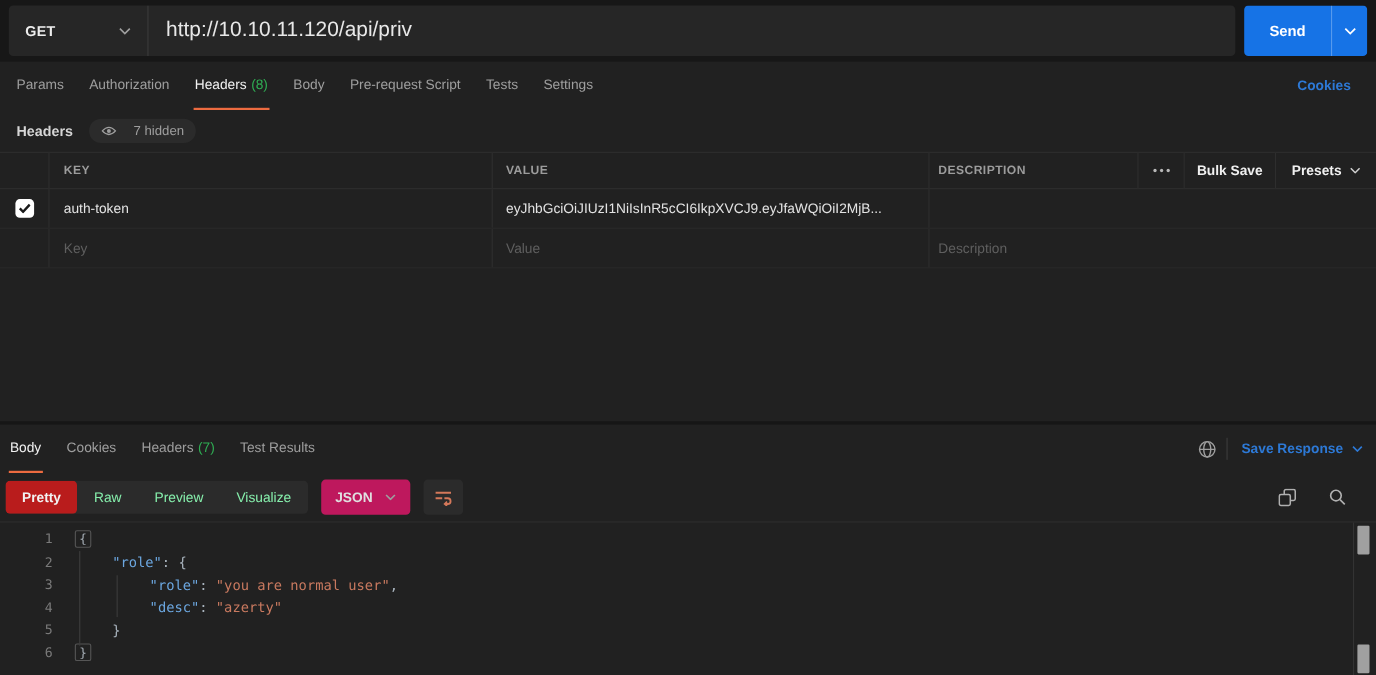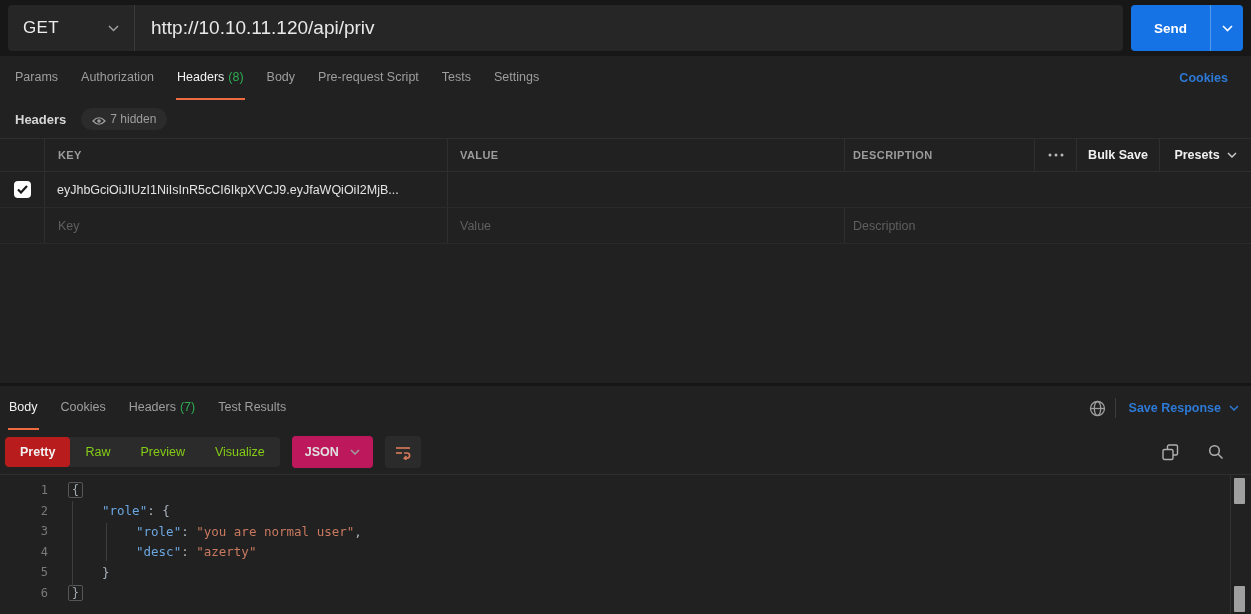--- a/index.html
+++ b/index.html
@@ -10,37 +10,37 @@
     font-size:12.5px;
     color:#d9d9d9;
     position:relative;
   }
   svg { display:block; }
 
   
   .topbar { height:56px; background:#171717; display:flex; align-items:center; padding:0 8px; }
   .url-group { flex:1; height:46px; background:#262626; border-radius:4px; display:flex; align-items:stretch; margin-right:8px; overflow:hidden; }
   .method-select { width:127px; display:flex; align-items:center; justify-content:space-between; padding:0 15px; border-right:1px solid #3a3a3a; cursor:pointer; }
-  .method-label { font-weight:400; font-size:17px; color:#ededed; letter-spacing:.3px; }
+  .method-label { font-weight:700; font-size:13px; color:#ededed; letter-spacing:.3px; }
   .url-input { flex:1; display:flex; align-items:center; padding-left:16px; font-size:19px; color:#e8e8e8; white-space:nowrap; }
   .send-split { display:flex; height:46px; border-radius:4px; overflow:hidden; }
   .send-main { width:79px; background:#1673E6; color:#fff; font-weight:600; font-size:13.5px; display:flex; align-items:center; justify-content:center; border:none; cursor:pointer; font-family:inherit; }
   .send-caret { width:33px; background:#1673E6; border-left:1px solid rgba(255,255,255,.28); display:flex; align-items:center; justify-content:center; cursor:pointer; }
 
   
   .req-tabs { height:44px; display:flex; align-items:stretch; padding-left:14px; position:relative; }
   .tab { display:flex; align-items:center; gap:4px; color:#9e9e9e; margin-right:21px; border-bottom:2px solid transparent; padding:0 1px; cursor:pointer; }
   .tab.active { color:#f2f2f2; border-bottom-color:#ED6B40; }
   .tab .count { color:#2FAD53; }
   .cookies-link { position:absolute; right:23px; top:0; bottom:0; display:flex; align-items:center; color:#2D79D6; font-weight:600; cursor:pointer; }
 
   
   .headers-head { height:38px; display:flex; align-items:center; padding:0 15px; gap:15px; }
   .headers-title { font-size:13px; font-weight:600; color:#d6d6d6; }
-  .hidden-pill { display:flex; align-items:flex-end; gap:4px; background:#2b2b2b; border-radius:12px; padding:4px 11px; color:#9e9e9e; font-size:12px; cursor:pointer; }
+  .hidden-pill { display:flex; align-items:center; gap:15px; background:#2b2b2b; border-radius:12px; padding:4px 11px; color:#9e9e9e; font-size:12px; cursor:pointer; }
 
   
   .grid-head { display:grid; grid-template-columns:45px 403px 397px 190px 42px 83px 1fr; height:34px; border-top:1px solid #2e2e2e; border-bottom:1px solid #2e2e2e; }
   .grid-head > div { display:flex; align-items:center; border-right:1px solid #2e2e2e; }
   .grid-head > div:last-child { border-right:none; }
   .col-label { font-size:11px; font-weight:700; color:#9c9c9c; letter-spacing:.4px; }
   .cell-key-h { padding-left:13px; }
   .cell-val-h { padding-left:12px; }
   .cell-desc-h { padding-left:8px; }
   .cell-center { justify-content:center; cursor:pointer; }
@@ -67,21 +67,21 @@
   .meta-group { display:flex; align-items:center; gap:9px; margin-right:9px; }
   .meta-pair { display:flex; gap:5px; }
   .meta-label { color:#8f8f8f; }
   .meta-value { color:#5FBE8D; }
   .meta-divider { width:1px; height:20px; background:#3d3d3d; }
   .save-response { display:flex; align-items:center; gap:8px; color:#2D79D6; font-weight:600; cursor:pointer; padding-left:4px; }
 
   
   .resp-toolbar { height:44px; display:flex; align-items:center; padding:0 0 0 5px; }
   .seg-group { display:flex; background:#2b2b2b; border-radius:4px; overflow:hidden; }
-  .seg { padding:8px 15px; color:#84cc16; cursor:pointer; }
+  .seg { padding:8px 15px; color:#86efac; cursor:pointer; }
   .seg.active { background:#b91c1c; border-radius:4px; color:#f2f2f2; font-weight:600; }
   .fmt-select { margin-left:12px; background:#be185d; border-radius:4px; height:32px; display:flex; align-items:center; gap:11px; padding:0 13px; cursor:pointer; }
   .fmt-label { font-weight:600; color:#e0e0e0; }
   .wrap-btn { margin-left:12px; width:36px; height:32px; background:#2b2b2b; border-radius:4px; display:flex; align-items:center; justify-content:center; cursor:pointer; }
   .toolbar-icons { margin-left:auto; display:flex; align-items:center; gap:29px; padding-right:27px; }
   .icon-btn { cursor:pointer; }
 
   
   .code-area { height:140px; border-top:1px solid #2e2e2e; position:relative; font-family:"DejaVu Sans Mono", monospace; padding-top:5px; }
   .code-line { display:flex; align-items:center; height:20.5px; font-size:12.5px; }
@@ -199,20 +199,21 @@
 </div>
 
 <div class="grid-row">
   <div class="cell-check">
     <div class="checkbox">
       <svg width="11" height="9" viewBox="0 0 11 9">
           <polyline points="1,4.5 4,7.5 10,1" fill="none" stroke="#1a1a1a" stroke-width="2.2"></polyline>
         </svg>
     </div>
   </div>
+  <div class="cell-key">auth-token</div>
   <div class="cell-val">eyJhbGciOiJIUzI1NiIsInR5cCI6IkpXVCJ9.eyJfaWQiOiI2MjB...</div>
   <div class="cell-desc"></div>
 </div>
 
 <div class="grid-row">
   <div class="cell-check"></div>
   <div class="cell-key placeholder">Key</div>
   <div class="cell-val placeholder">Value</div>
   <div class="cell-desc placeholder">Description</div>
 </div>

